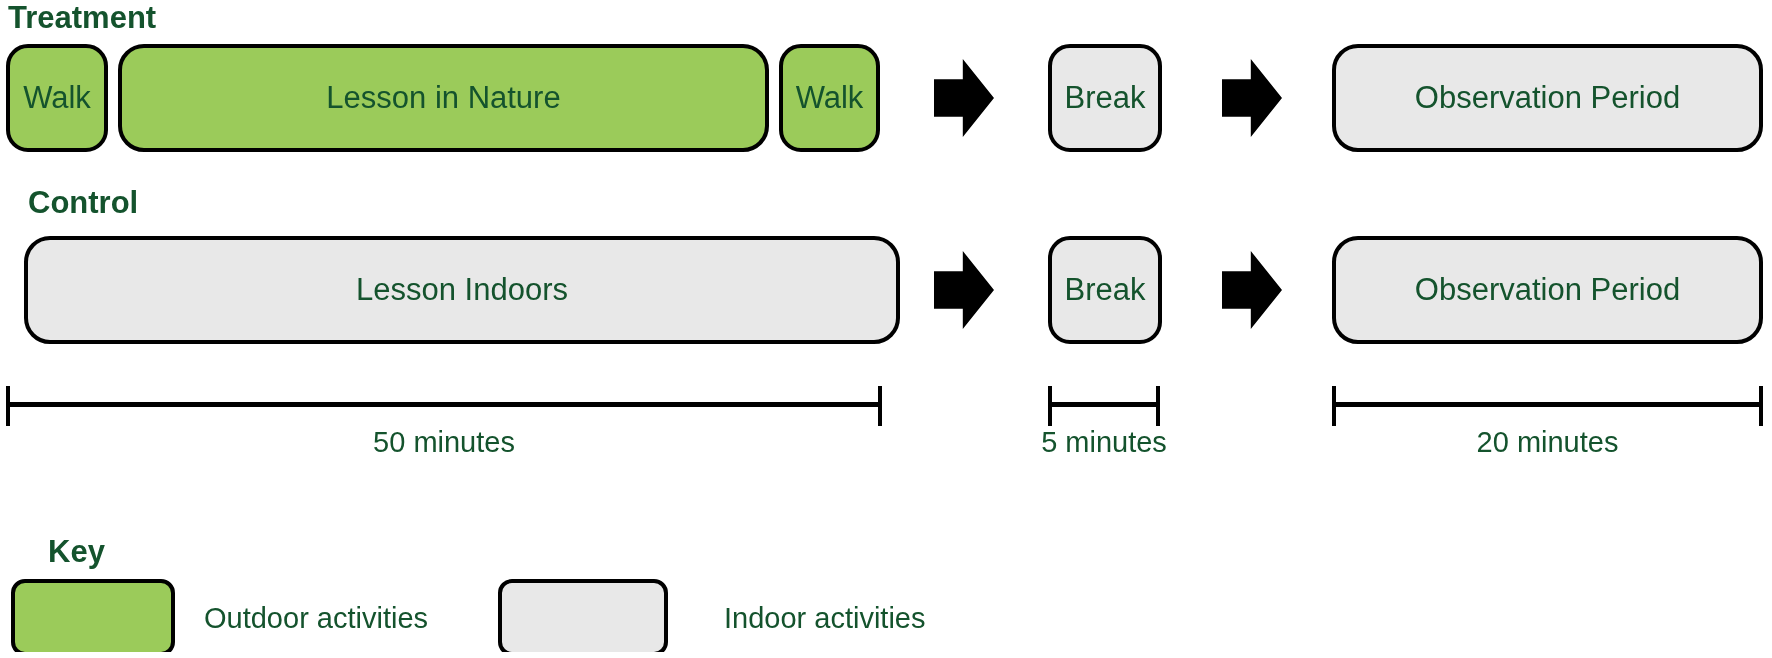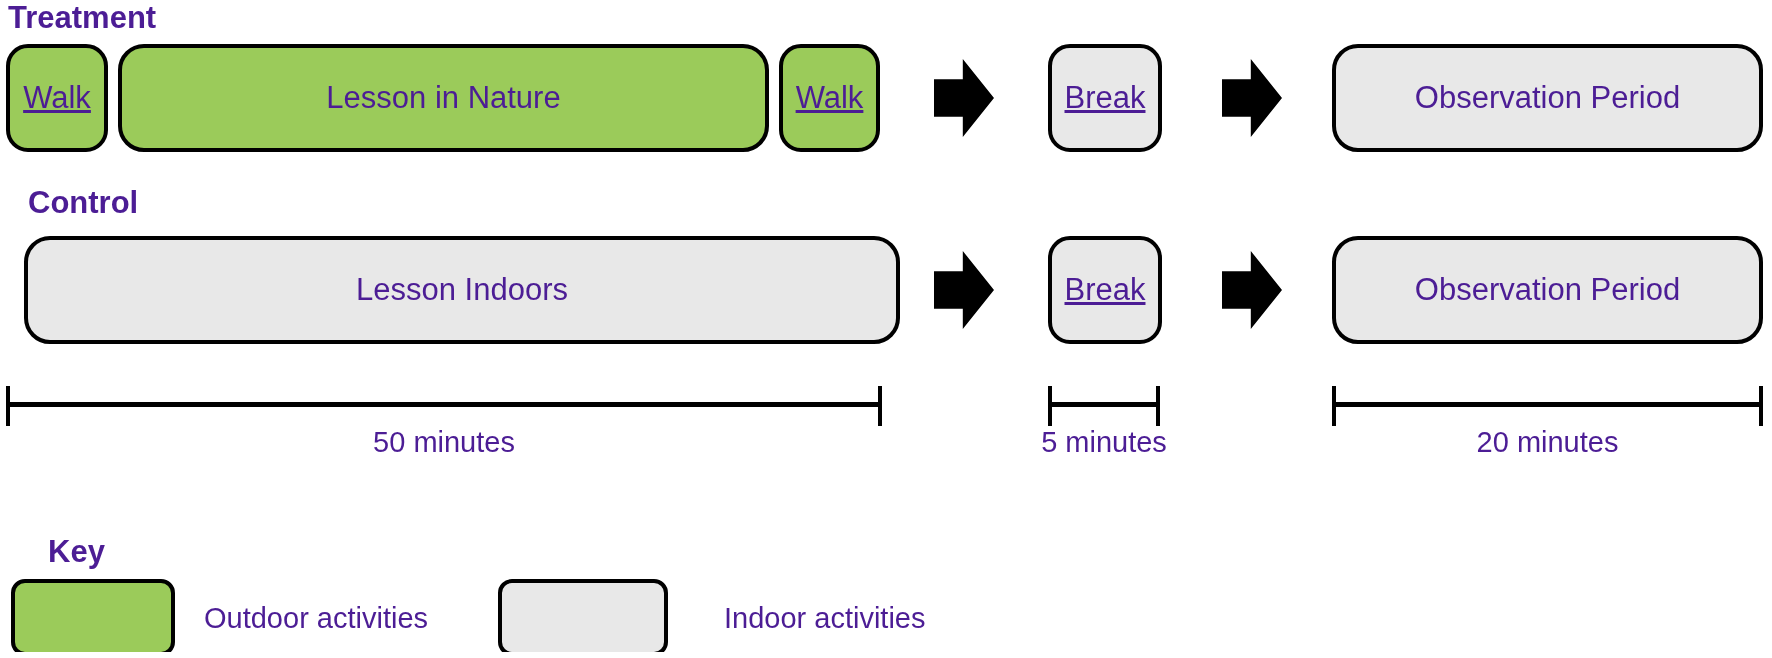--- a/index.html
+++ b/index.html
@@ -6,42 +6,42 @@
     margin: 0;
     padding: 0;
     background: #ffffff;
   }
   #figure {
     position: relative;
     width: 1772px;
     height: 652px;
     background: #ffffff;
     font-family: "Liberation Sans", "DejaVu Sans", sans-serif;
-    color: #4c1d95;
+    color: #14532d;
     overflow: hidden;
   }
   .heading {
     position: absolute;
     font-size: 31px;
     font-weight: bold;
     line-height: 34px;
     white-space: nowrap;
   }
   .box {
     position: absolute;
     border: 4px solid #000000;
     border-radius: 26px;
     box-sizing: border-box;
     display: flex;
     align-items: center;
     justify-content: center;
     font-size: 31px;
     white-space: nowrap;
   }
-  .box.small { border-radius: 22px; text-decoration: underline; }
+  .box.small { border-radius: 22px; }
   .arrow {
     position: absolute;
     width: 60px;
     height: 78px;
     clip-path: polygon(0 26%, 48% 26%, 48% 0, 100% 50%, 48% 100%, 48% 74%, 0 74%);
   }
   .bracket {
     position: absolute;
     top: 386px;
     height: 40px;

